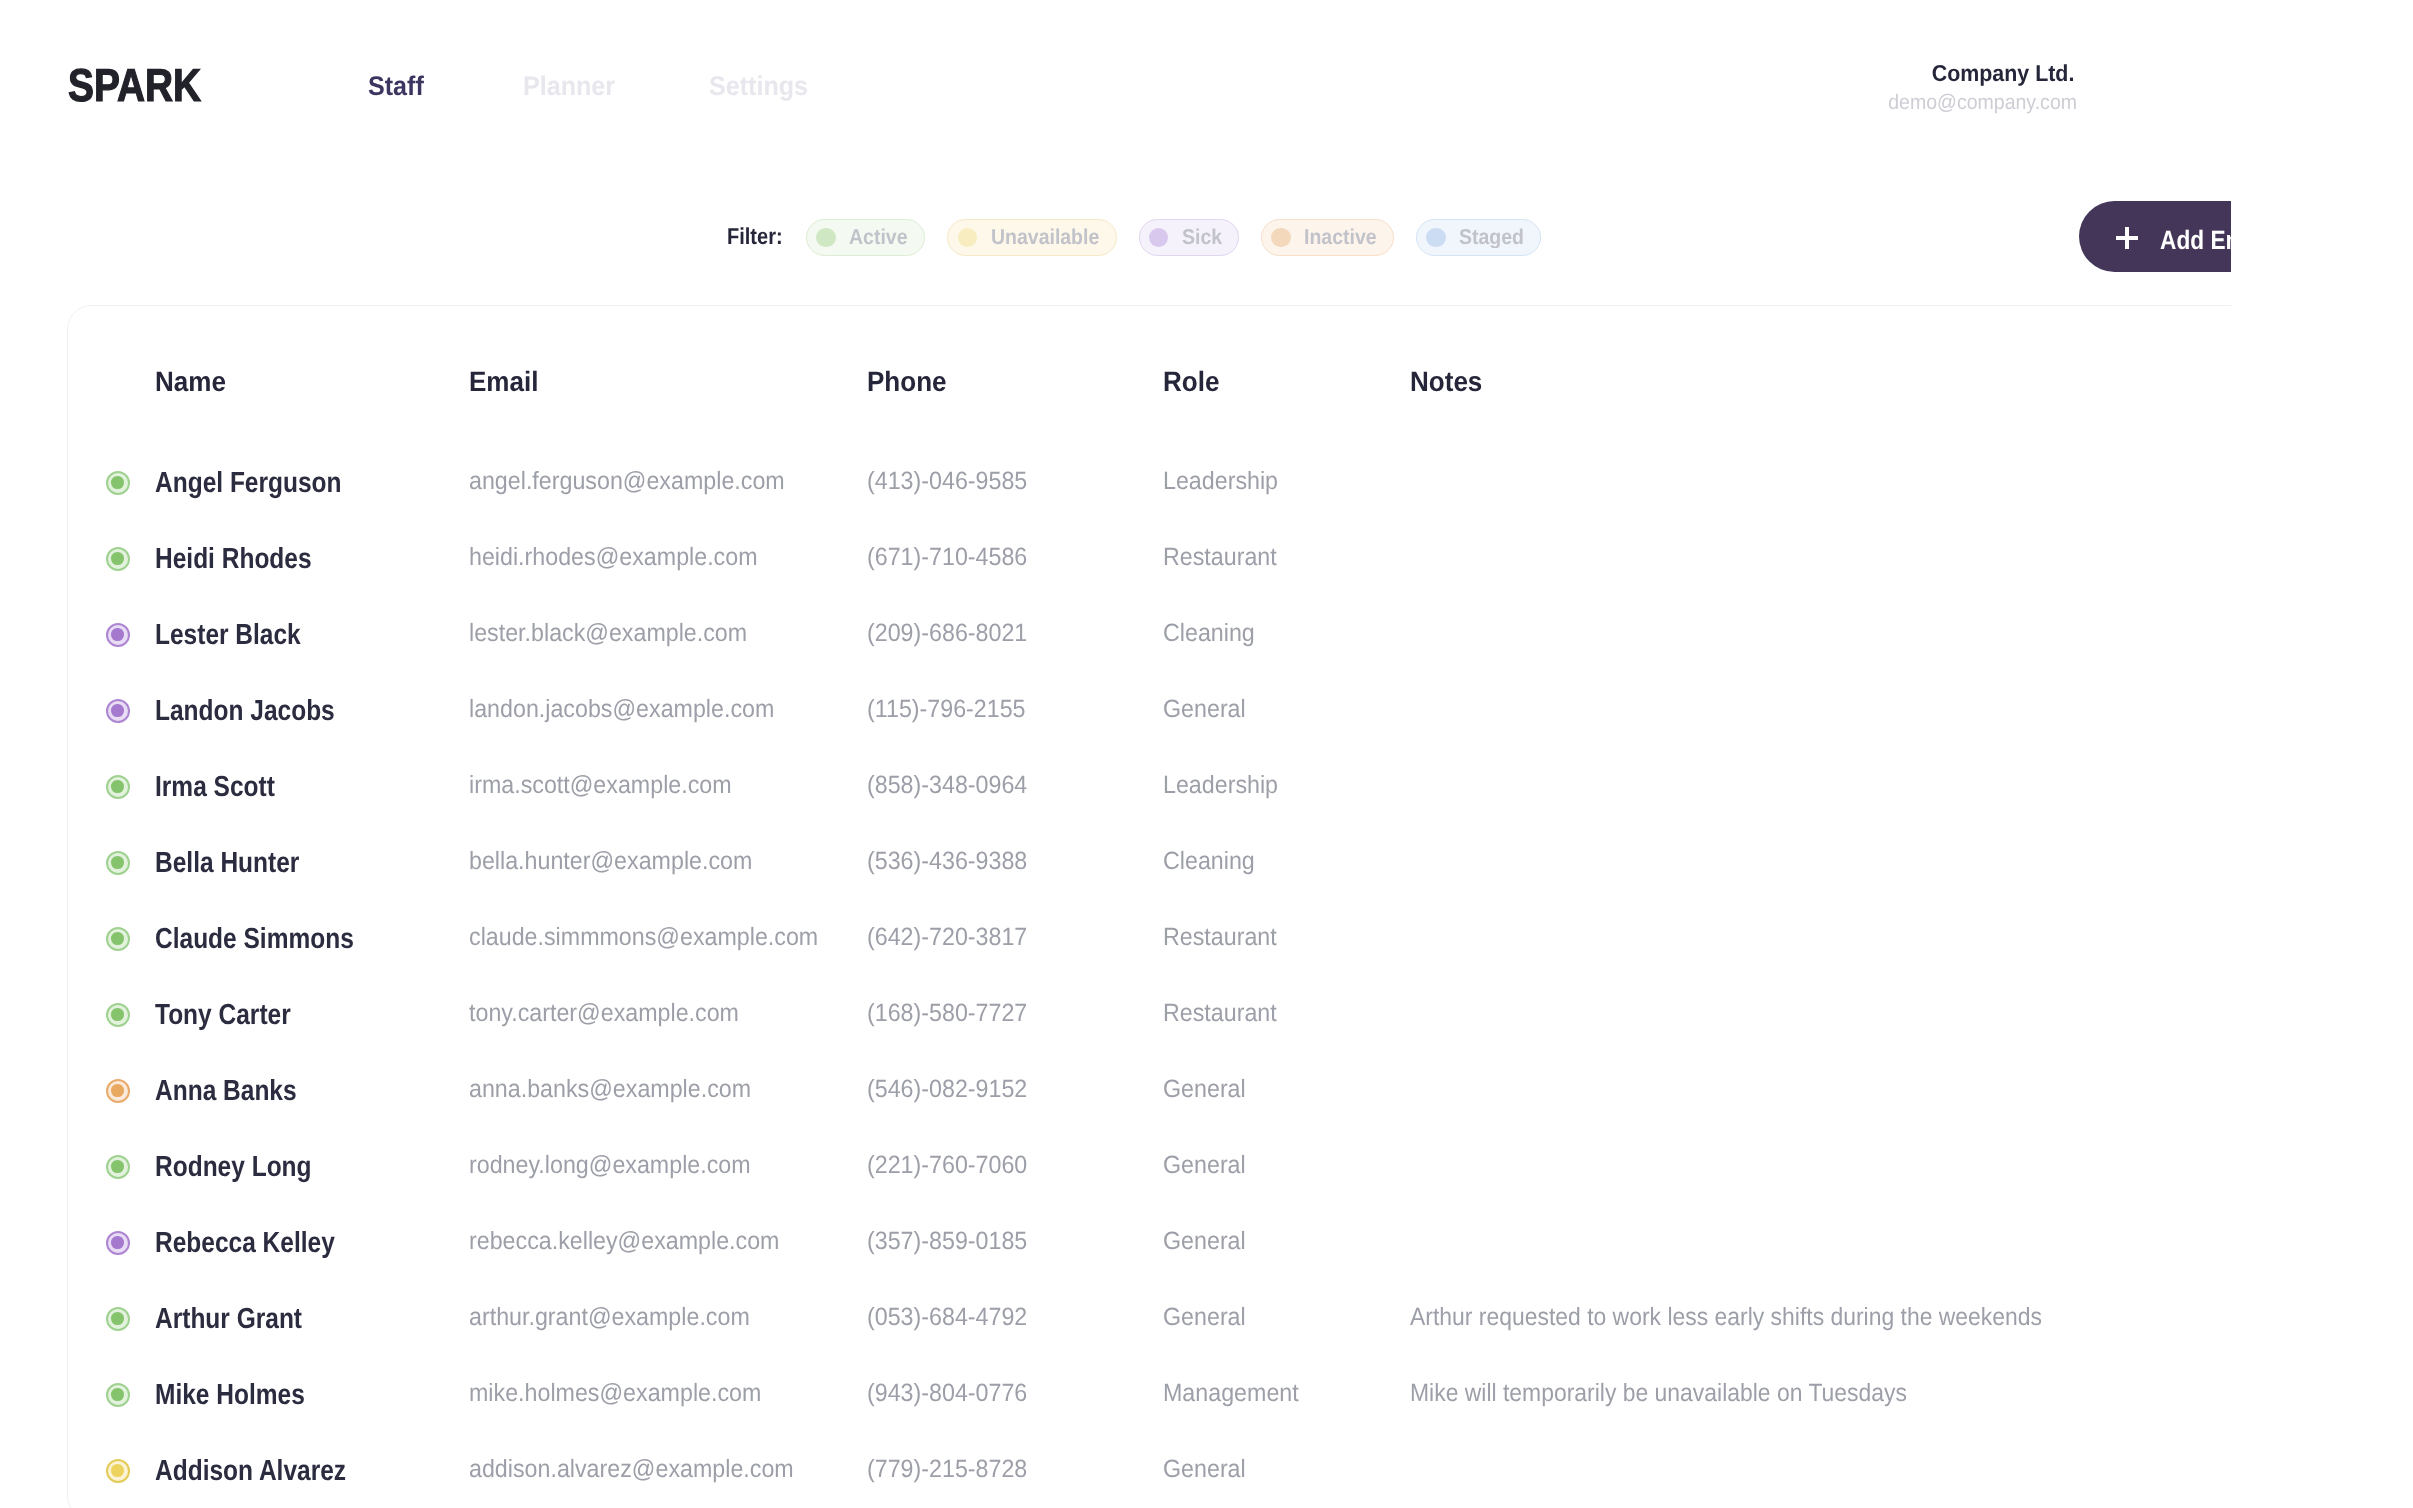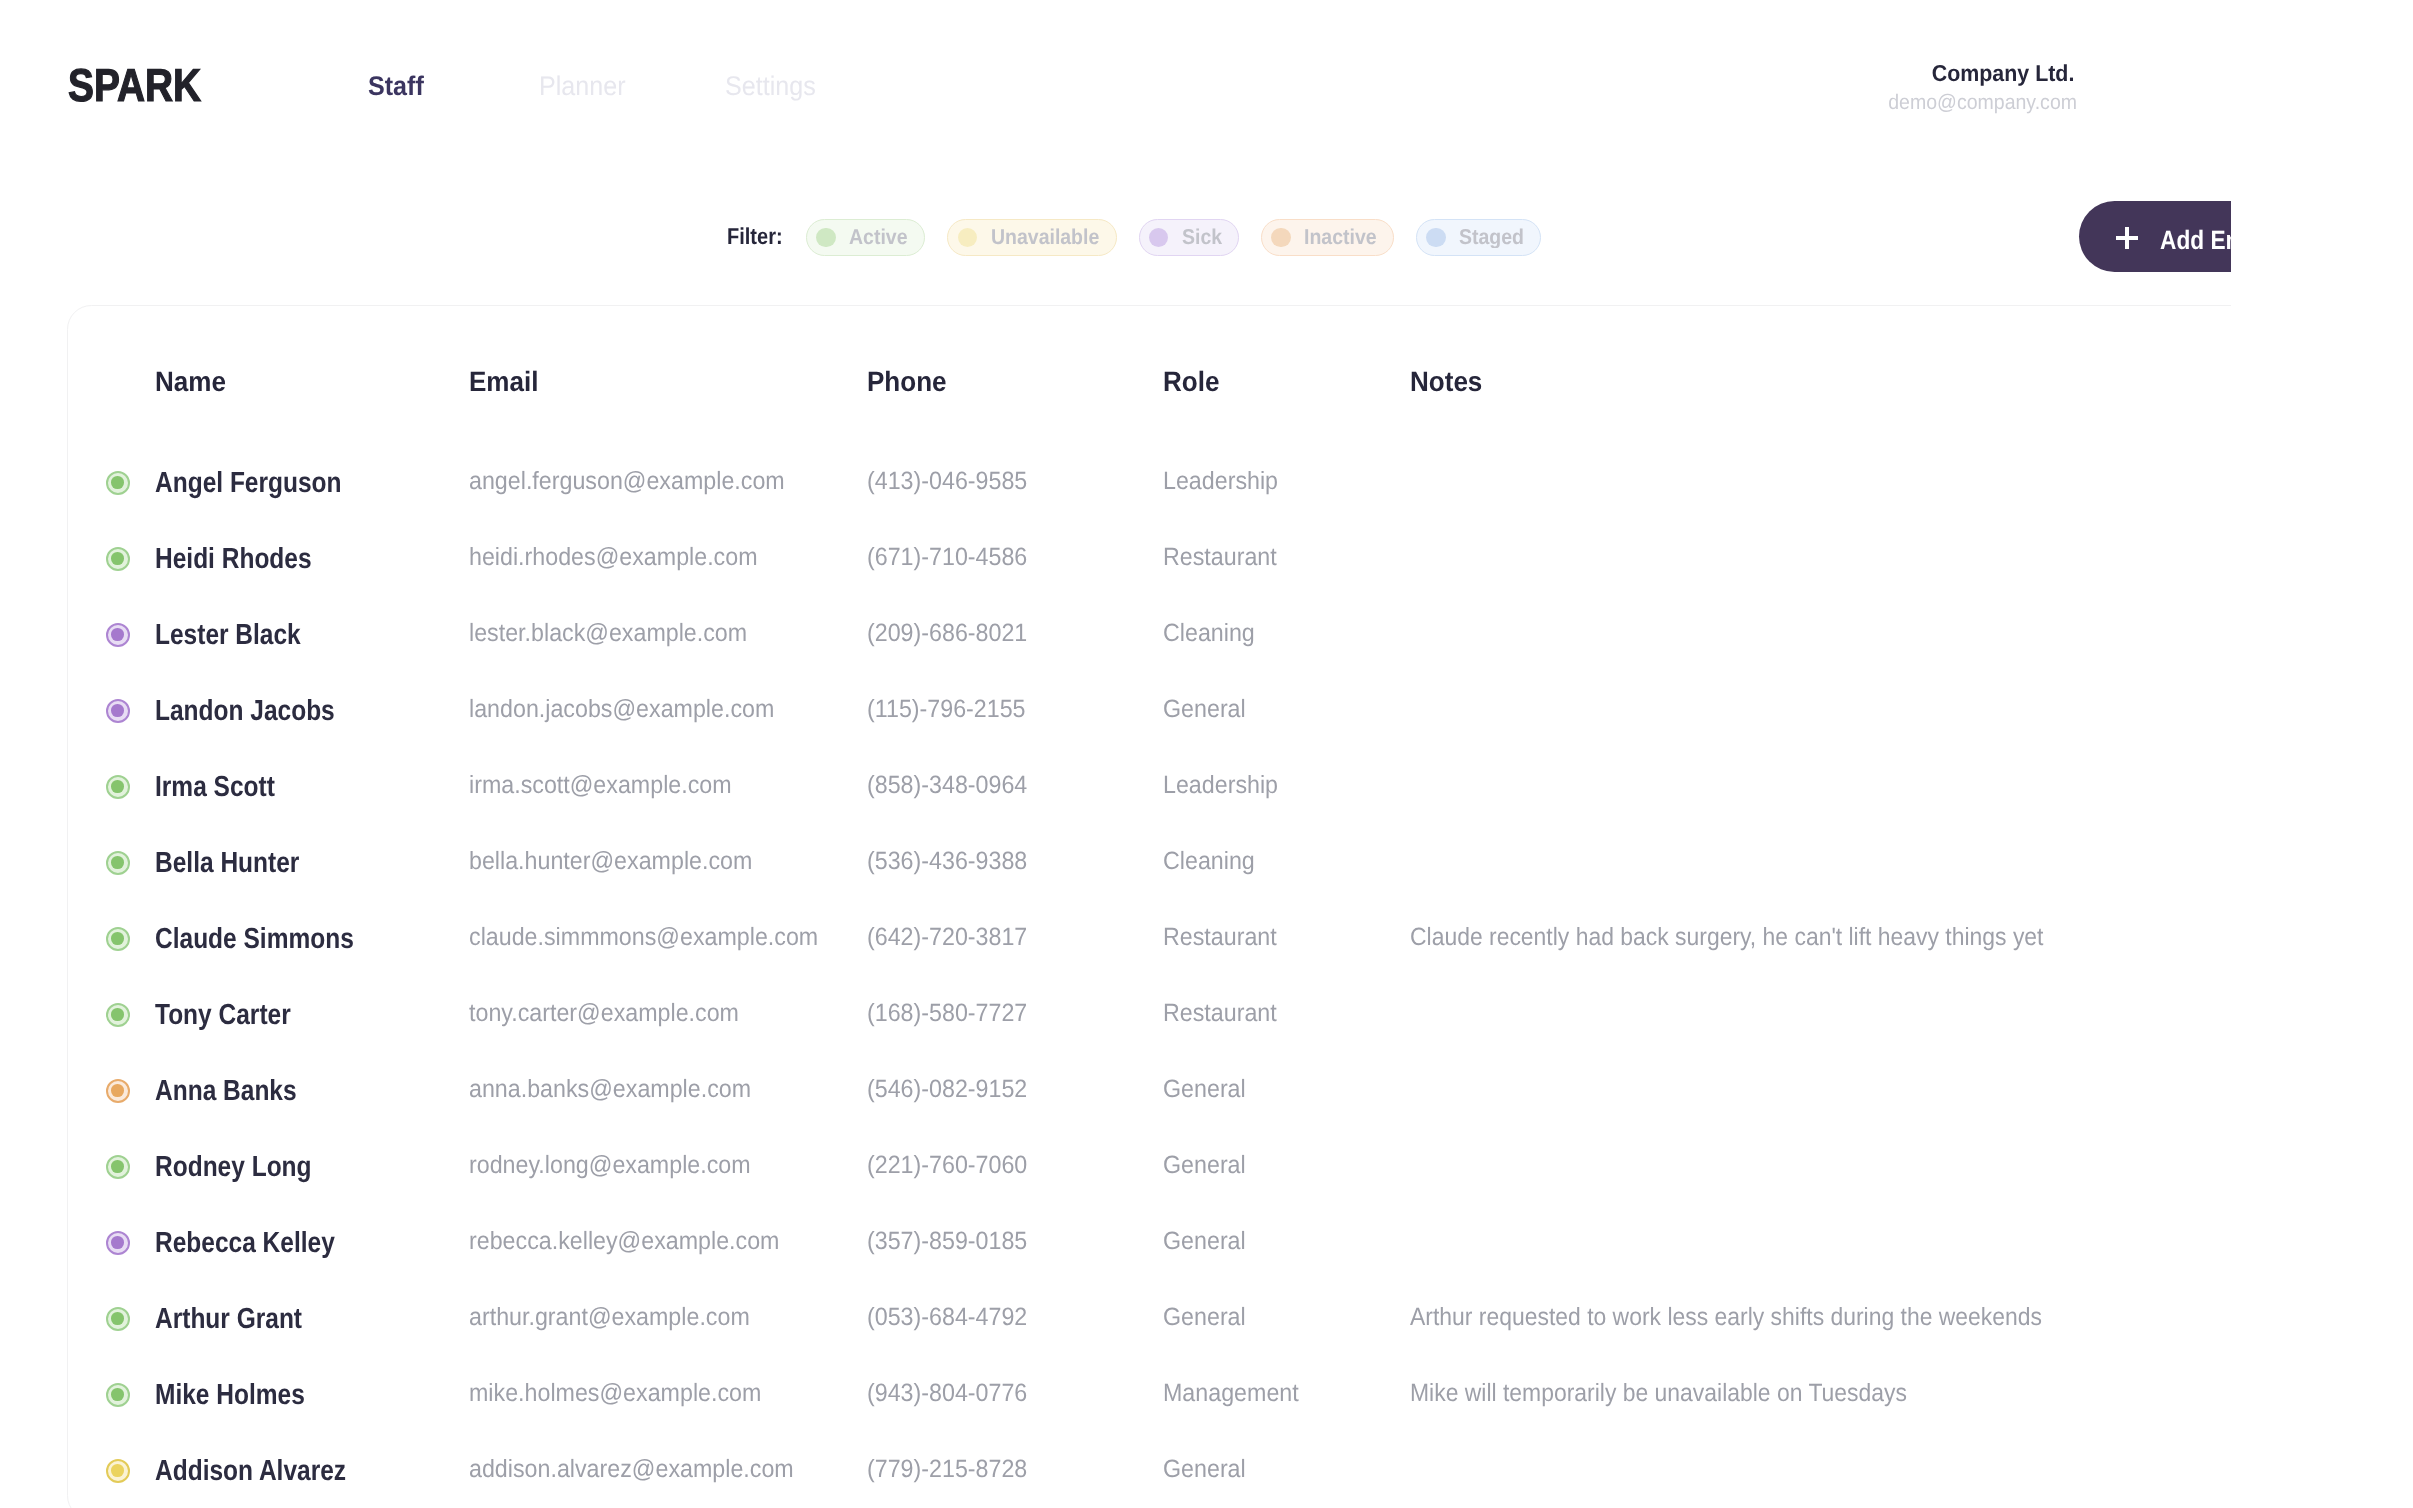--- a/index.html
+++ b/index.html
@@ -8,21 +8,21 @@
   .page{position:relative;width:2231px;height:1508px;overflow:hidden;}
   .sx{display:inline-block;transform:scaleX(0.93);transform-origin:left center;}
   .sxr{display:inline-block;transform:scaleX(0.93);transform-origin:right center;}
 
   
   .logo{position:absolute;left:68px;top:62px;font-size:46px;font-weight:700;color:#22222a;line-height:1;-webkit-text-stroke:1.2px #22222a;}
   .logo .sx{transform:scaleX(0.845);}
   .nav{position:absolute;left:368px;top:73px;height:29px;}
   .nav-item{position:absolute;font-size:27px;font-weight:700;line-height:1;top:0;}
   .nav-item.active{color:#3b3560;left:0;}
-  .nav-item.muted{color:#e7e7ee;font-weight:400;margin-left:16px;}
+  .nav-item.muted{color:#e7e7ee;font-weight:700;}
   #nav1{left:155px;}
   #nav2{left:341px;}
 
   .acct-name{position:absolute;right:157px;top:62px;font-size:23px;font-weight:700;color:#26263a;line-height:1;}
   .acct-mail{position:absolute;right:154px;top:92px;font-size:21px;color:#cdced5;line-height:1;}
   .avatar{position:absolute;left:2281px;top:53px;width:65px;height:65px;border-radius:50%;background:#dbac5b;}
   .avatar svg{position:absolute;left:15px;top:15px;}
 
   
   .search{position:absolute;left:67px;top:205px;width:593px;height:66px;border:1.1px solid #ececee;border-radius:33px;box-sizing:border-box;}
@@ -198,21 +198,20 @@
           <div class="cell col-nt"><span class="sx"></span></div>
         </div>
         <div class="row">
           <div class="sdot" style="border-color: rgb(159, 209, 145); background: rgb(226, 242, 220);">
             <i style="background: rgb(133, 196, 109);"></i>
           </div>
           <div class="cell nm col-nm"><span class="sx">Claude Simmons</span></div>
           <div class="cell col-em"><span class="sx">claude.simmmons@example.com</span></div>
           <div class="cell col-ph"><span class="sx">(642)-720-3817</span></div>
           <div class="cell col-rl"><span class="sx">Restaurant</span></div>
-          <div class="cell col-nt"><span class="sx">Claude recently had back surgery, he can't lift heavy things yet</span></div>
         </div>
         <div class="row">
           <div class="sdot" style="border-color: rgb(159, 209, 145); background: rgb(226, 242, 220);">
             <i style="background: rgb(133, 196, 109);"></i>
           </div>
           <div class="cell nm col-nm"><span class="sx">Tony Carter</span></div>
           <div class="cell col-em"><span class="sx">tony.carter@example.com</span></div>
           <div class="cell col-ph"><span class="sx">(168)-580-7727</span></div>
           <div class="cell col-rl"><span class="sx">Restaurant</span></div>
           <div class="cell col-nt"><span class="sx"></span></div>

